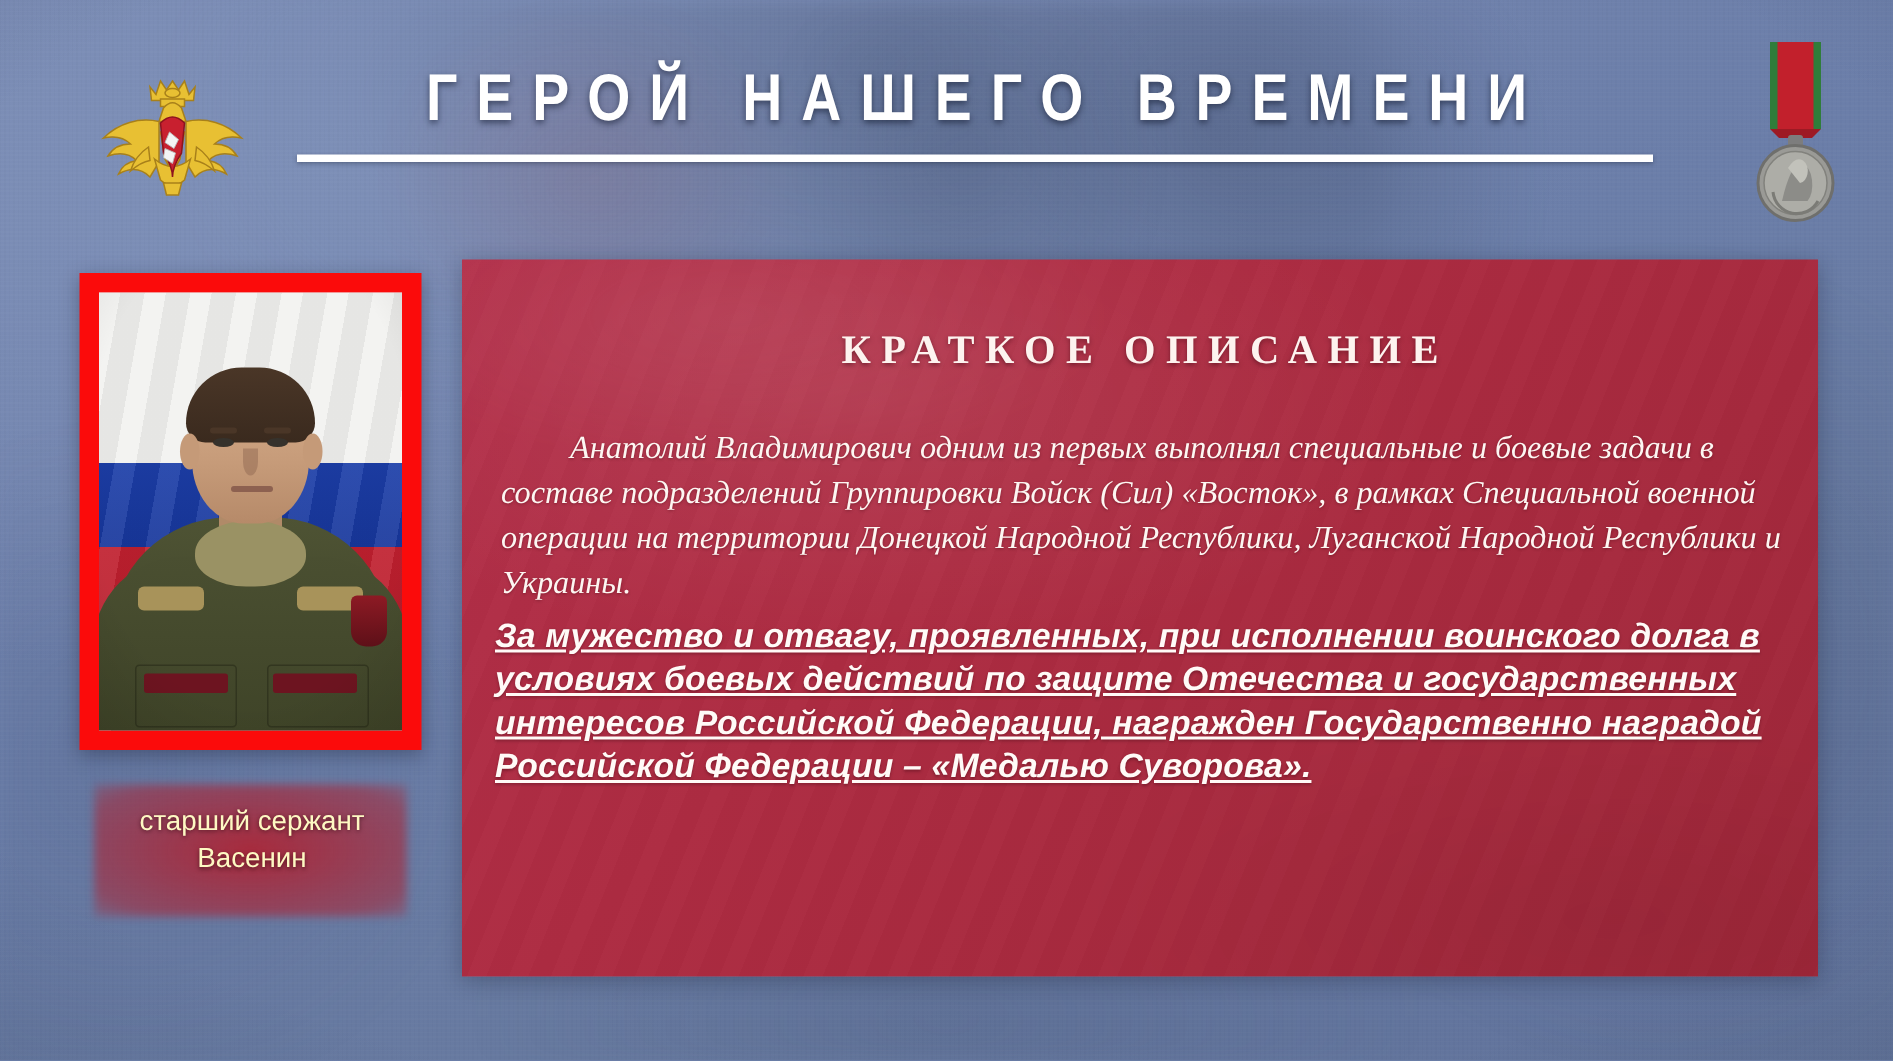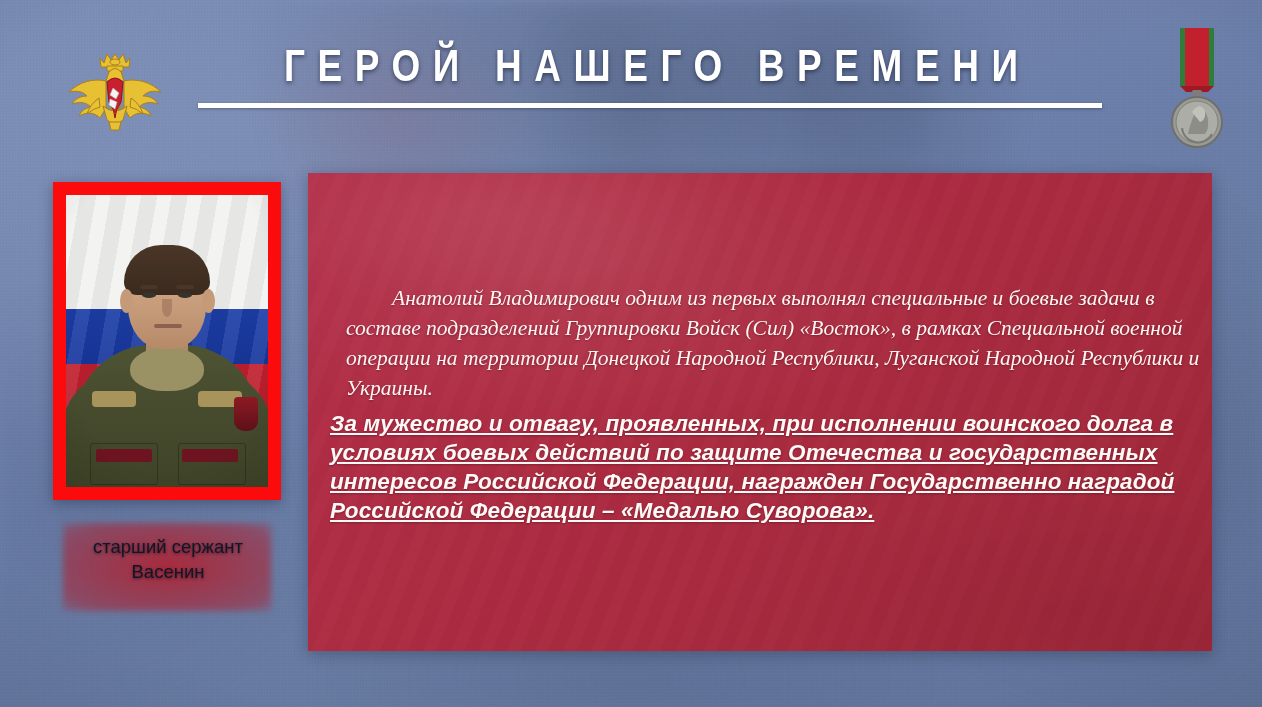--- a/index.html
+++ b/index.html
@@ -107,21 +107,20 @@
   .para1{
     position:absolute;left:26px;top:110px;width:858px;
     font-family:"Liberation Serif",serif;
     font-style:italic;
     font-size:21.5px;
     line-height:30px;
     color:#fdf6f2;
     text-indent:46px;
     text-align:left;
     text-shadow:0 1px 2px rgba(70,10,22,.45);
-    margin-left:12px;
   }
   .para2{
     position:absolute;left:22px;top:236px;width:868px;
     font-family:"Liberation Sans",sans-serif;
     font-style:italic;
     font-weight:bold;
     font-size:22.5px;
     line-height:29px;
     color:#fffaf7;
     letter-spacing:.1px;
@@ -203,21 +202,21 @@
     position:absolute;left:63px;top:523px;width:208px;height:88px;
     background:radial-gradient(80% 80% at 50% 50%, rgba(173,36,52,.92) 0%, rgba(168,38,54,.55) 72%, rgba(160,40,58,0) 100%);
     filter:blur(3px);
   }
   .nametext{
     position:absolute;left:43px;top:534px;width:250px;
     text-align:center;
     font-family:"Liberation Sans",sans-serif;
     font-size:18.5px;
     line-height:25px;
-    color:#0f172a;
+    color:#fef9c3;
     text-shadow:0 1px 3px rgba(40,6,14,.65);
   }
 </style>
 </head>
 <body>
 
 <div class="stage">
 
   <div class="bg-base"></div>
   <div class="bg-ghost"></div>
@@ -261,20 +260,21 @@
       <circle cx="39" cy="98" r="25" fill="#9a9a96" stroke="#6f6f6c" stroke-width="2"></circle>
       <circle cx="39" cy="98" r="21" fill="#adadA7" stroke="#82827d" stroke-width="1"></circle>
       <path d="M30 110 q5-22 12-26 q7 3 8 12 q1 9 -3 14z" fill="#8c8c88"></path>
       <path d="M34 88 q5-8 10-5 q4 3 3 9 q-1 5 -5 6z" fill="#c2c2bb"></path>
       <path d="M24 104 a16 16 0 0 0 30 6" fill="none" stroke="#7b7b76" stroke-width="2"></path>
     </svg>
   </div>
 
   <div class="panel">
     <div class="panel-sheen"></div>
+    <div class="panel-title">КРАТКОЕ ОПИСАНИЕ</div>
     <div class="para1">Анатолий Владимирович одним из первых выполнял специальные и боевые задачи в составе подразделений Группировки Войск (Сил) «Восток», в рамках Специальной военной операции на территории Донецкой Народной Республики, Луганской Народной Республики и Украины.</div>
     <div class="para2">За мужество и отвагу, проявленных, при исполнении воинского долга в условиях боевых действий по защите Отечества и государственных интересов Российской Федерации, награжден Государственно наградой Российской Федерации – «Медалью Суворова».</div>
   </div>
 
   <div class="photo-frame">
     <div class="photo-inner">
       <div class="flag"></div>
       <div class="flag-fold"></div>
       <div class="subject">
         <div class="sub-torso"></div>

